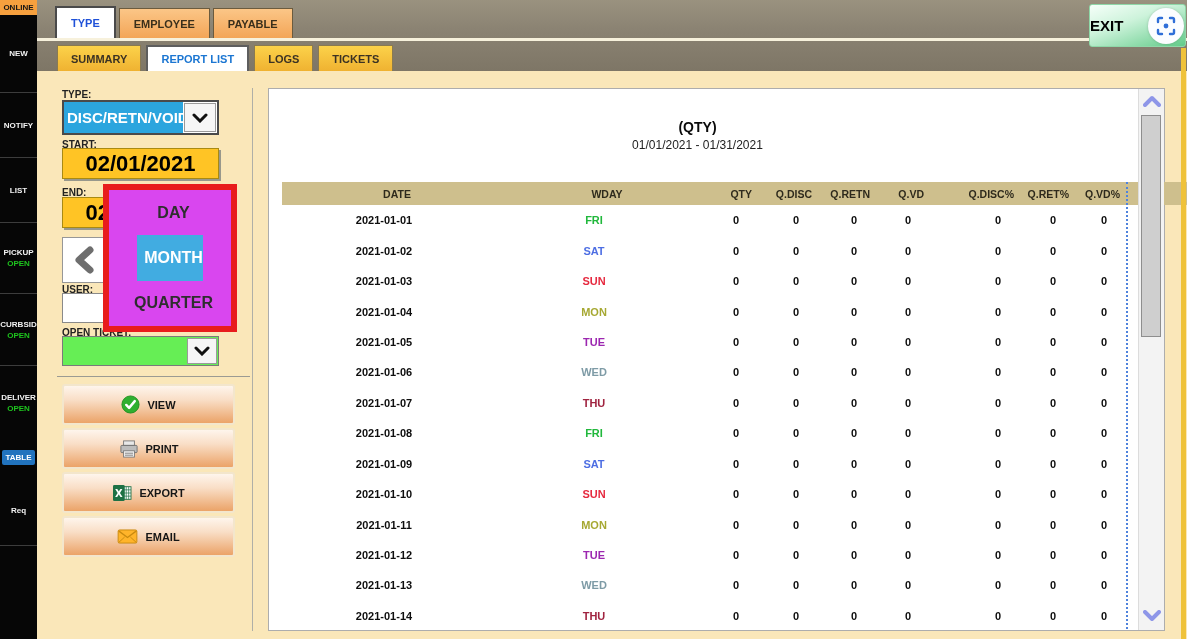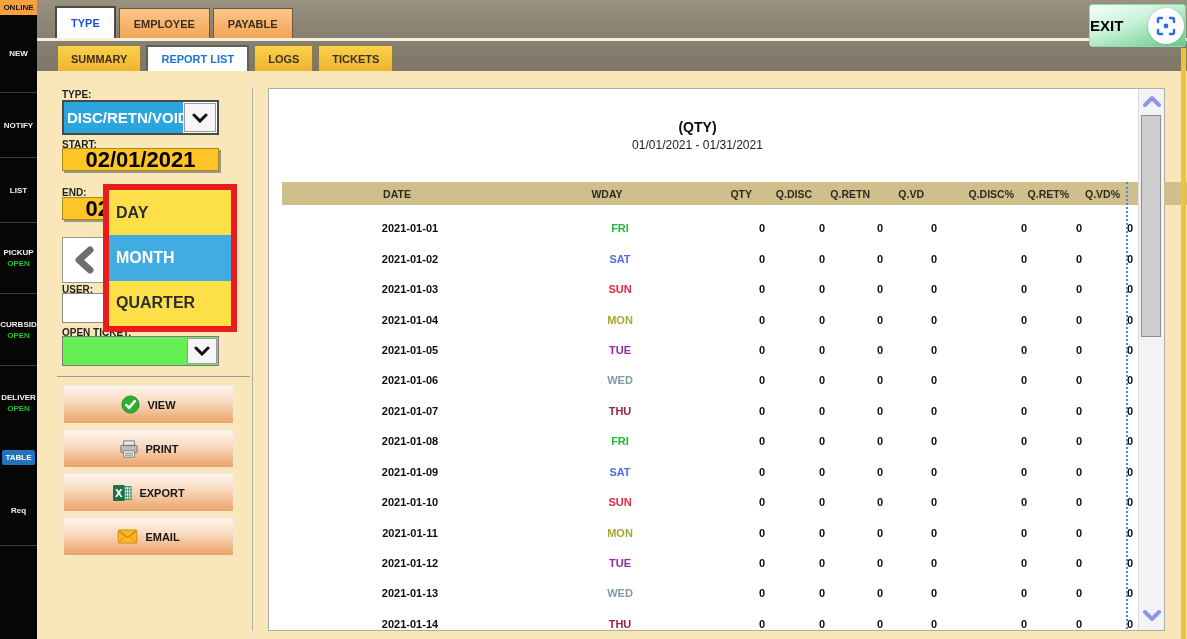--- a/index.html
+++ b/index.html
@@ -45,61 +45,61 @@
     box-shadow:0 0 3px rgba(0,0,0,.18);}
 
   
   .flabel{position:absolute;left:62px;font-size:10px;font-weight:bold;color:#222;}
   #type-combo{position:absolute;left:62px;top:100px;width:157px;height:35px;background:#fff;
     border:2px solid #4A4A4A;display:flex;}
   #type-value{flex:1;background:#2BA5DE;color:#fff;font-weight:bold;font-size:15px;
     display:flex;align-items:center;padding-left:3px;white-space:nowrap;overflow:hidden;}
   .combo-arrow{width:32px;background:#F6F6F6;border:1px solid #9A9A9A;margin:1px;
     display:flex;align-items:center;justify-content:center;}
-  .date-btn{position:absolute;left:62px;width:157px;height:23px;background:#FFC425;
+  .date-btn{position:absolute;left:62px;width:157px;height:31px;background:#FFC425;
     border:1px solid #A98A12;box-shadow:2px 2px 0 #98988C;display:flex;align-items:center;
     justify-content:center;font-weight:bold;font-size:22px;color:#000;}
   #prev-btn{position:absolute;left:62px;top:237px;width:43px;height:46px;background:#fff;
     border:1px solid #979797;display:flex;align-items:center;justify-content:center;}
   #user-input{position:absolute;left:62px;top:293px;width:157px;height:30px;background:#fff;
     border:1px solid #8A8A8A;}
   #ticket-combo{position:absolute;left:62px;top:336px;width:157px;height:30px;background:#66EE55;
     border:1px solid #7A7A7A;display:flex;}
   #ticket-value{flex:1;}
   #panel-hr{position:absolute;left:57px;top:376px;width:193px;height:1px;background:#9B9B93;}
   #panel-sep{position:absolute;left:252px;top:88px;width:1px;height:543px;background:#AFAFA7;}
   #actions{position:absolute;left:62px;top:384px;width:173px;}
   .action-btn{height:41px;margin-bottom:3px;border:2px solid #F3E6CC;border-radius:3px;
     background:linear-gradient(180deg,#FEF5EC 0%,#F9DEC6 38%,#EBA368 100%);
     display:flex;align-items:center;justify-content:center;gap:7px;
     font-weight:bold;font-size:11px;color:#161616;}
   .action-icon{display:flex;align-items:center;}
 
   
-  #period-popup{position:absolute;left:103px;top:184px;width:134px;height:148px;background:#fde047;
-    border:6px solid #E81C1C;z-index:20;display:flex;flex-direction:column;}
+  #period-popup{position:absolute;left:103px;top:184px;width:134px;height:148px;background:#d946ef;
+    border:6px solid #E81C1C;z-index:20;display:flex;flex-direction:column;align-items:center;}
   .popup-item{flex:1;display:flex;align-items:center;padding-left:7px;
     font-size:16px;font-weight:bold;color:#2E2E2E;}
   .popup-item.selected{background:#41ACE1;color:#fff;}
 
   
   #report{position:absolute;left:268px;top:88px;width:897px;height:543px;background:#fff;
     border:1px solid #ADADAD;}
   #report-title{position:absolute;left:0;top:9px;width:857px;text-align:center;
     font-size:17px;font-weight:bold;color:#0A0A0A;}
   #report-subtitle{position:absolute;left:0;top:30px;width:857px;text-align:center;
     font-size:14px;font-weight:bold;color:#0A0A0A;}
   #report-range{position:absolute;left:0;top:49px;width:857px;text-align:center;
     font-size:12px;color:#222;}
   .rgrid{display:grid;grid-template-columns:230px 190px 55px 60px 58px 54px 90px 55px 51px;}
   #report-header{position:absolute;left:13px;top:93px;width:1012px;height:23px;background:#CEBF8D;
     align-items:center;font-size:10.5px;font-weight:bold;color:#2E2A1C;}
   .hcell{text-align:right;padding-right:5px;}
   .hcell.center{text-align:center;padding-right:0;}
-  #report-rows{position:absolute;left:26px;top:116px;width:843px;height:425px;overflow:hidden;margin-top:8px;}
+  #report-rows{position:absolute;left:0;top:116px;width:843px;height:425px;overflow:hidden;}
   .report-row{height:30.45px;align-items:center;font-size:11px;font-weight:bold;color:#0E0E0E;}
   .cell-date{text-align:center;}
   .cell-wday{text-align:center;}
   .cell-num{text-align:right;padding-right:5px;}
   #focus-dots{position:absolute;left:857px;top:93px;height:447px;width:0;
     border-left:2px dotted #4F83DC;}
   #scrollbar{position:absolute;right:0;top:0;width:26px;height:541px;background:#F3F3F3;
     border-left:1px solid #DCDCDC;}
   #scroll-up{position:absolute;left:1px;top:2px;width:24px;height:20px;display:flex;
     align-items:center;justify-content:center;}

